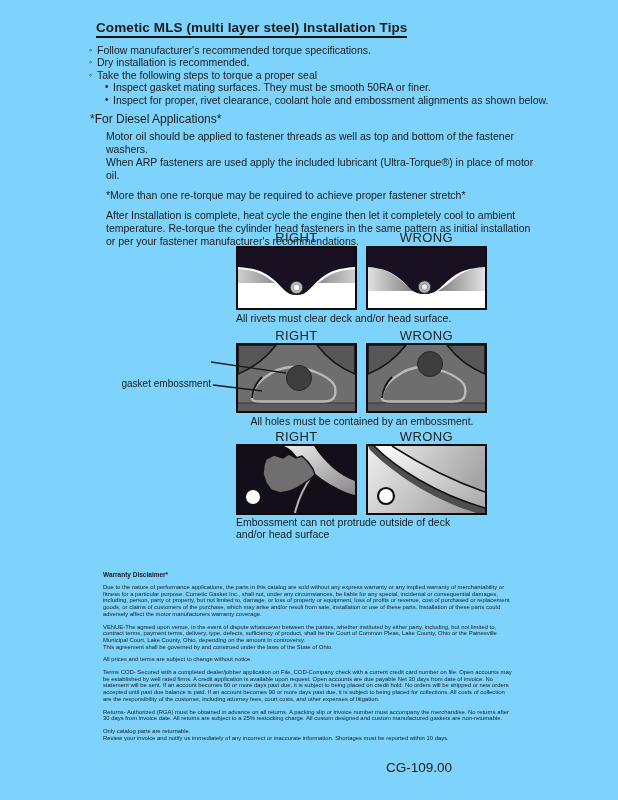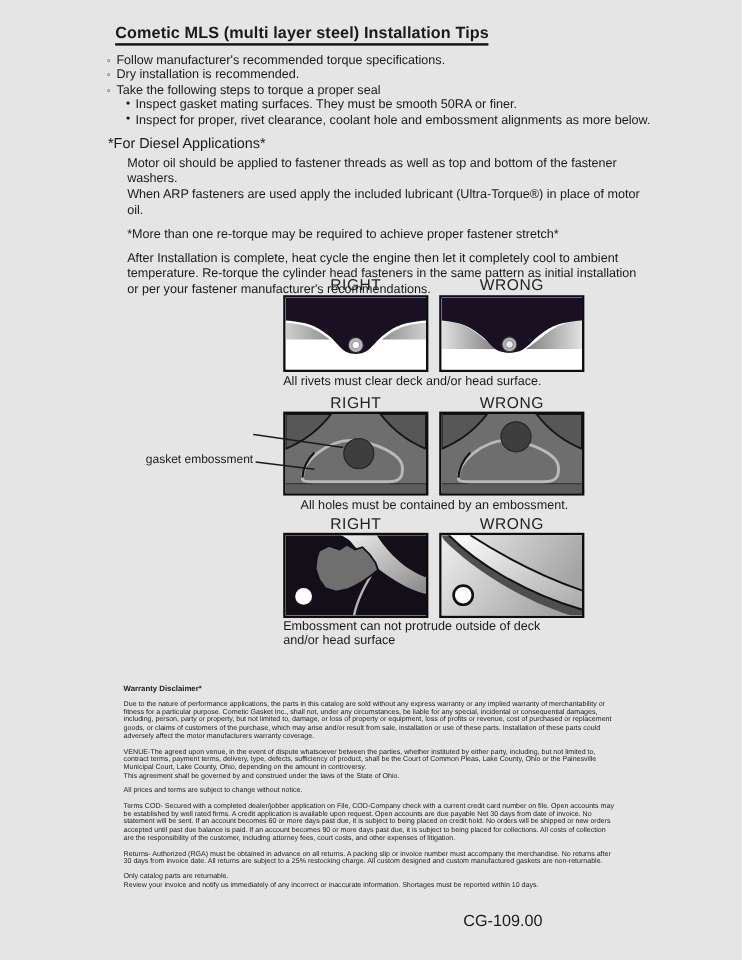--- a/index.html
+++ b/index.html
@@ -1,17 +1,17 @@
 <!DOCTYPE html>
 <html><head>
 <meta charset="utf-8">
 <style>
   html,body{margin:0;padding:0;}
   body{width:618px;height:800px;background:#ffffff;font-family:"Liberation Sans",sans-serif;color:#1a1a1a;}
-  .page{position:relative;width:618px;height:800px;background:#e5e5e5;overflow:hidden;}
+  .page{position:relative;width:618px;height:800px;background:#7dd3fc;overflow:hidden;}
 
   .title{position:absolute;left:96px;top:20px;font-size:13.5px;font-weight:bold;
          border-bottom:2px solid #111;padding-bottom:1px;letter-spacing:0.1px;}
 
   .bullets{position:absolute;left:89px;top:44px;width:470px;font-size:10.5px;line-height:12.4px;}
   .b-row{display:flex;}
   .b-row .marker{width:8px;flex:0 0 8px;font-size:9px;line-height:12.4px;}
   .b-row.sub{margin-left:16px;}
   .b-row.sub .marker{font-size:10px;}
 
@@ -52,21 +52,21 @@
     <div class="b-row">
       <span class="marker">◦</span>
       <span>Take the following steps to torque a proper seal</span>
     </div>
     <div class="b-row sub">
       <span class="marker">•</span>
       <span>Inspect gasket mating surfaces.  They must be smooth 50RA or finer.</span>
     </div>
     <div class="b-row sub">
       <span class="marker">•</span>
-      <span>Inspect for proper, rivet clearance, coolant hole and embossment alignments as more below.</span>
+      <span>Inspect for proper, rivet clearance, coolant hole and embossment alignments as shown below.</span>
     </div>
   </div>
 
   <div class="diesel">
     <h2>*For Diesel Applications*</h2>
     <p>Motor oil should be applied to fastener threads as well as top and bottom of the fastener washers.
 When ARP fasteners are used apply the included lubricant (Ultra-Torque®) in place of motor oil.</p>
     <p>*More than one re-torque may be required to achieve proper fastener stretch*</p>
     <p>After Installation is complete, heat cycle the engine then let it completely cool to ambient
 temperature. Re-torque the cylinder head fasteners in the same pattern as initial installation

